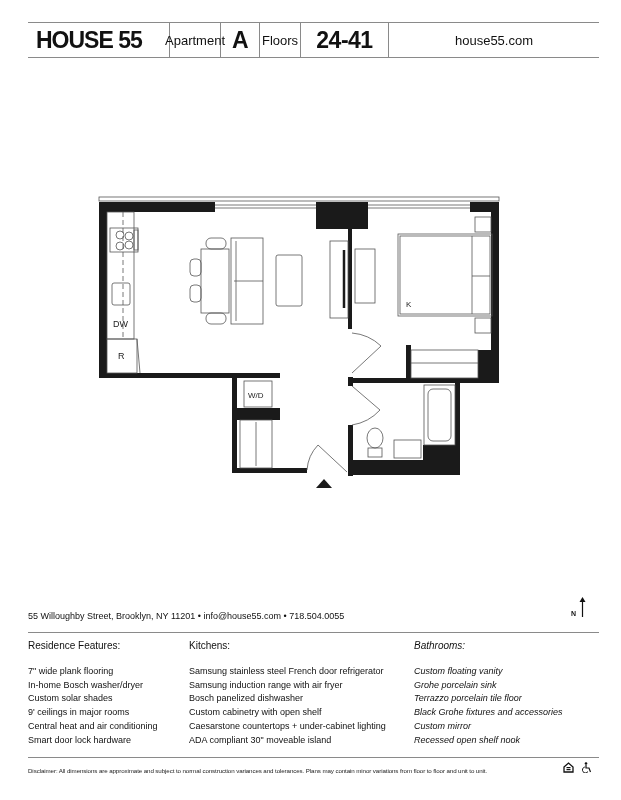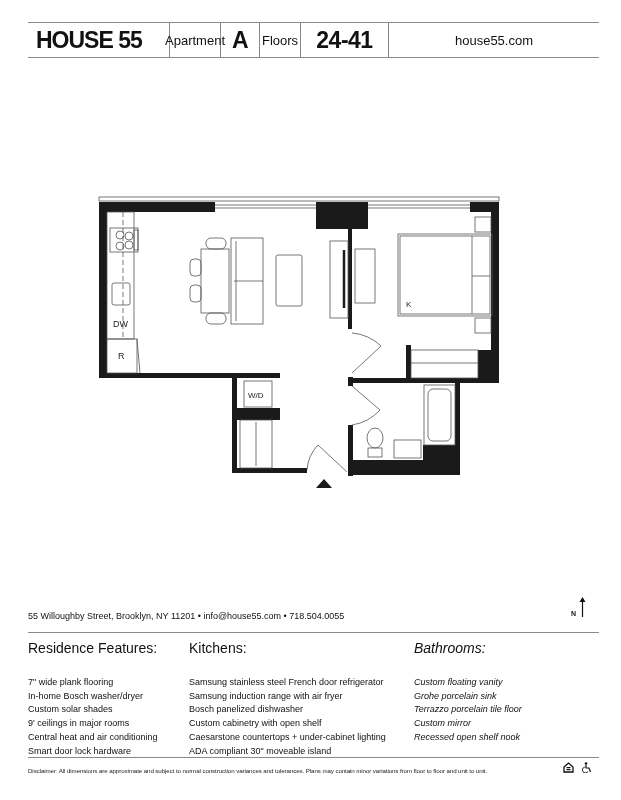--- a/index.html
+++ b/index.html
@@ -24,21 +24,21 @@
   .c-web { flex: 1; }
 
   .plan { position: absolute; left: 0; top: 60px; width: 621px; height: 540px; }
 
   .address { position: absolute; left: 28px; top: 611px; font-size: 9px; }
   .north { position: absolute; left: 571px; top: 597px; display: flex; align-items: flex-end; gap: 3px; }
   .north .n { font-size: 7px; font-weight: bold; }
   .rule { position: absolute; left: 28px; width: 571px; height: 1px; background: #8a8a8a; }
 
   .col { position: absolute; top: 640px; font-size: 9px; }
-  .col h3 { font-size: 14px; font-weight: normal; margin-bottom: 20px; }
+  .col h3 { font-size: 10px; font-weight: normal; margin-bottom: 14px; }
   .col li { list-style: none; line-height: 13.7px; }
   .c1 { left: 28px; }
   .c2 { left: 189px; }
   .c3 { left: 414px; font-style: italic; }
 
   .disclaimer { position: absolute; left: 28px; top: 767px; font-size: 6.2px; color: #222; letter-spacing: -0.1px; }
   .icons { position: absolute; left: 563px; top: 762px; display: flex; gap: 8px; font-size: 11px; }
 </style>
 </head>
 <body>
@@ -191,20 +191,21 @@
     <li>Caesarstone countertops + under-cabinet lighting</li>
     <li>ADA compliant 30" moveable island</li>
   </ul>
 </div>
 <div class="col c3">
   <h3>Bathrooms:</h3>
   <ul>
     <li>Custom floating vanity</li>
     <li>Grohe porcelain sink</li>
     <li>Terrazzo porcelain tile floor</li>
+    <li>Black Grohe fixtures and accessories</li>
     <li>Custom mirror</li>
     <li>Recessed open shelf nook</li>
   </ul>
 </div>
 
 <div class="rule" style="top:757px"></div>
 
 <div class="disclaimer">Disclaimer: All dimensions are approximate and subject to normal construction variances and tolerances. Plans may contain minor variations from floor to floor and unit to unit.</div>
 <div class="icons">
   <svg width="11" height="11">

